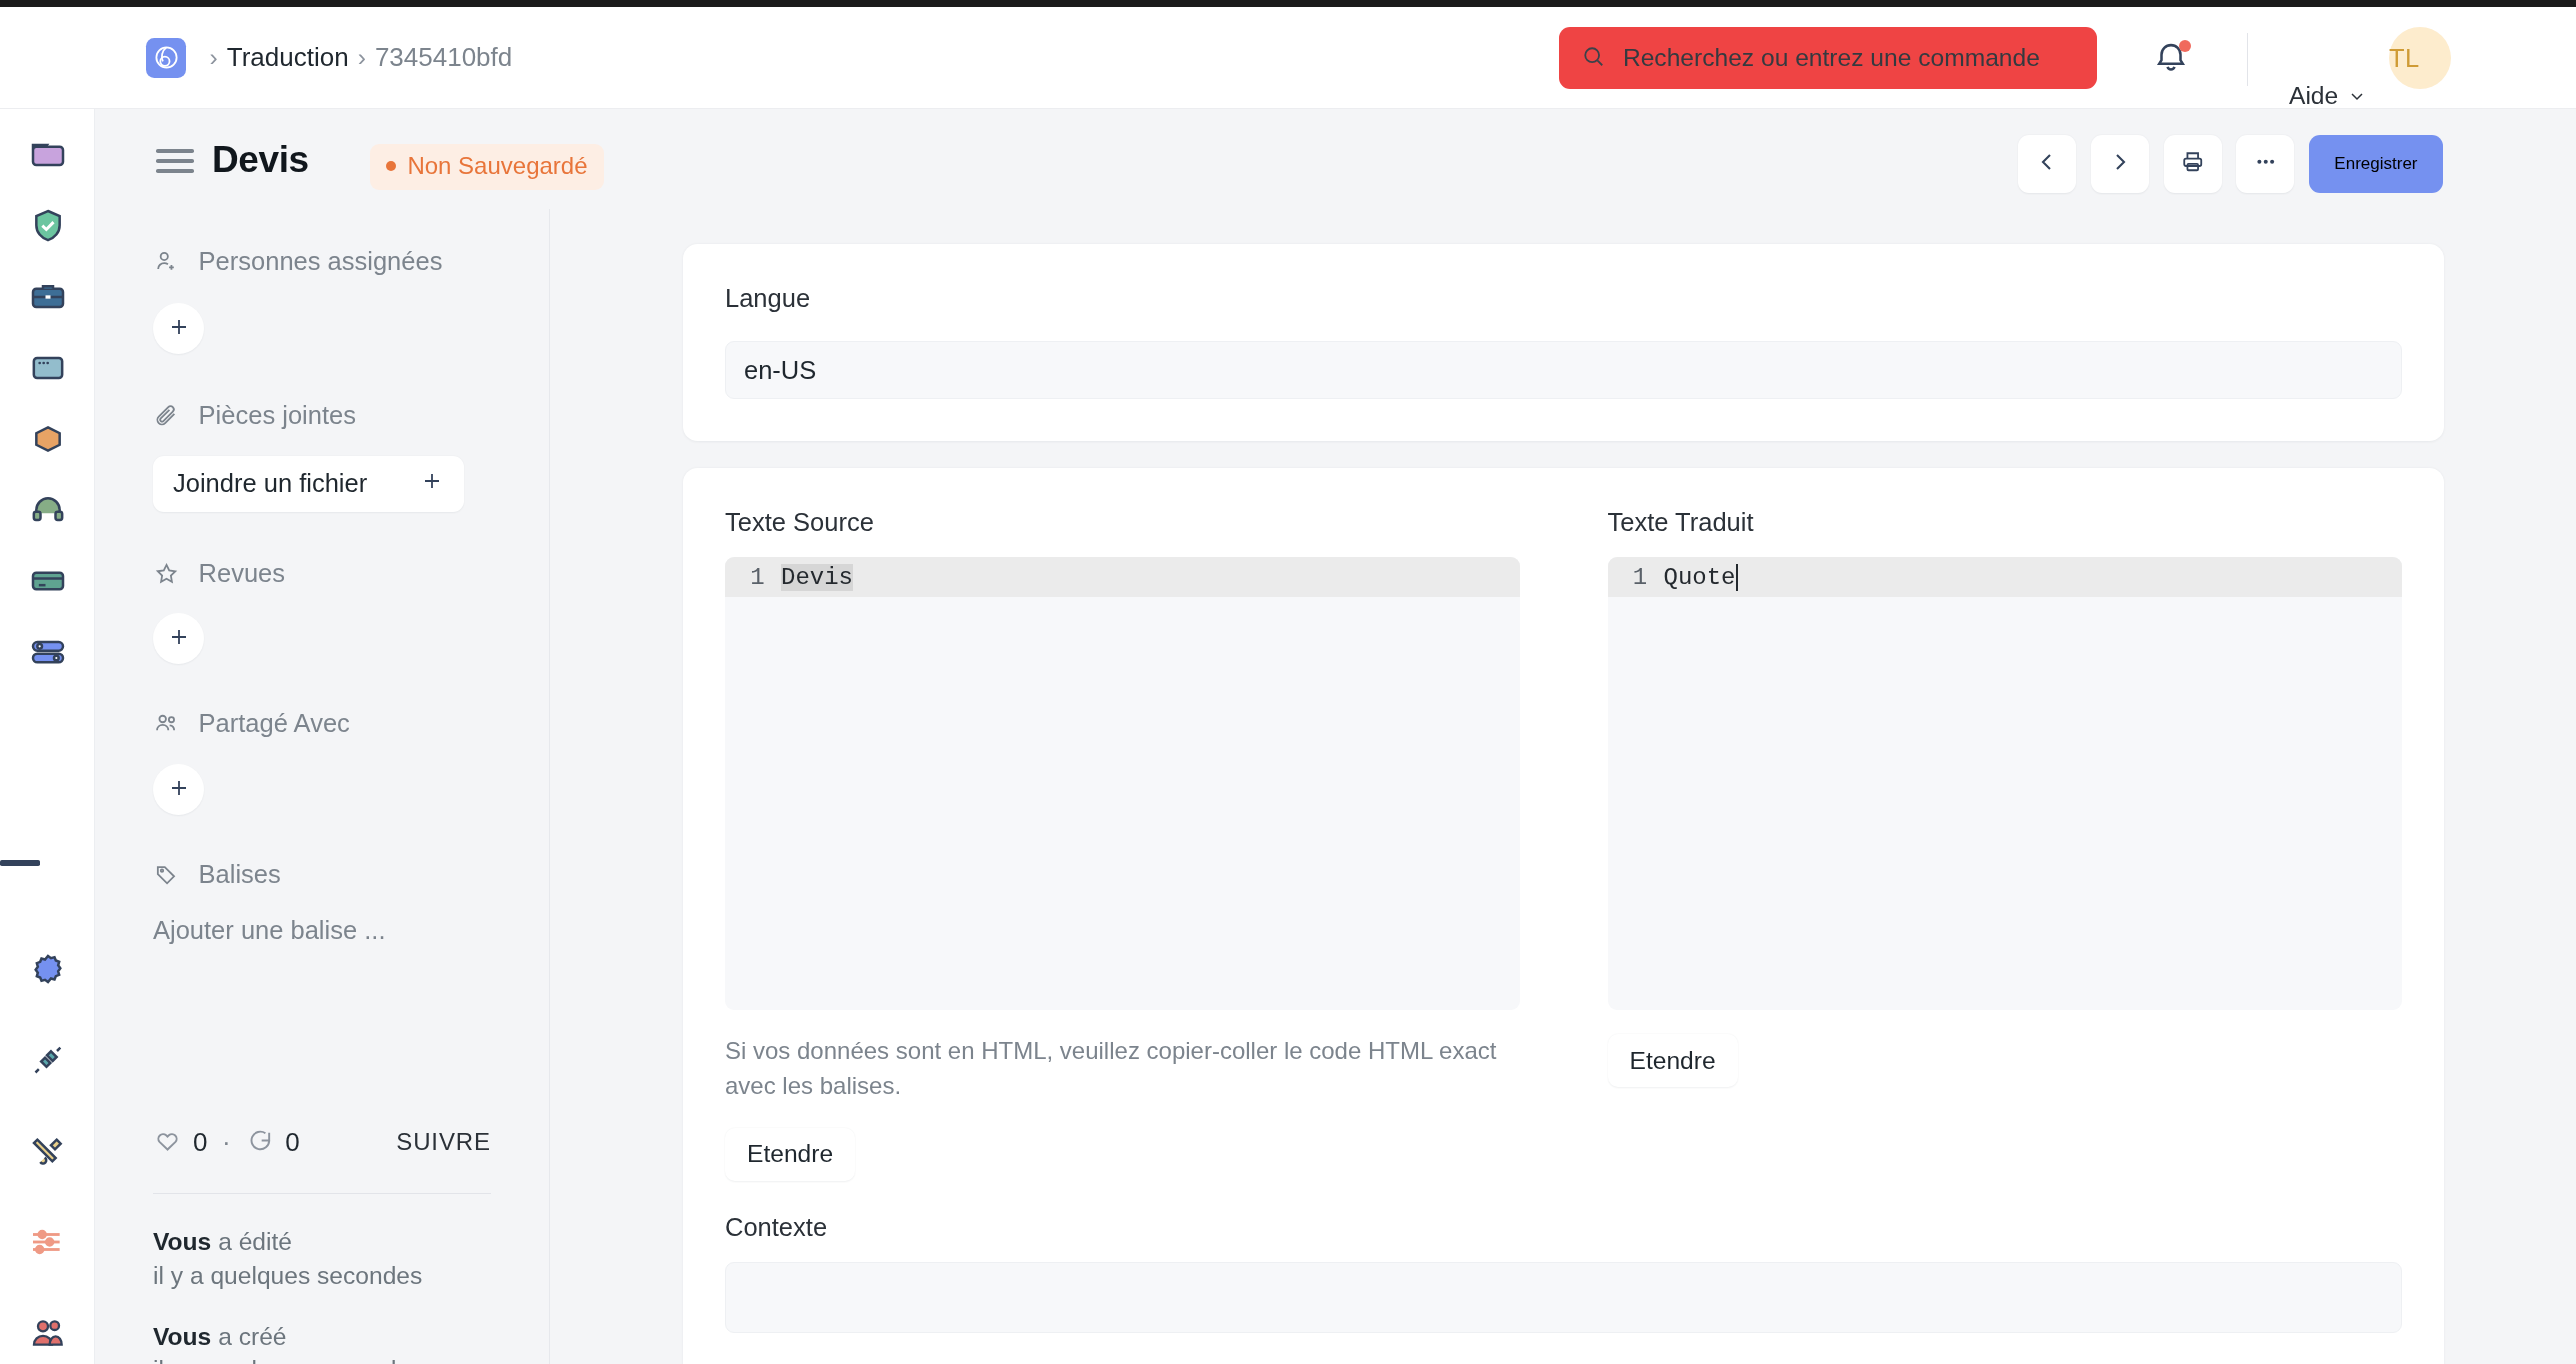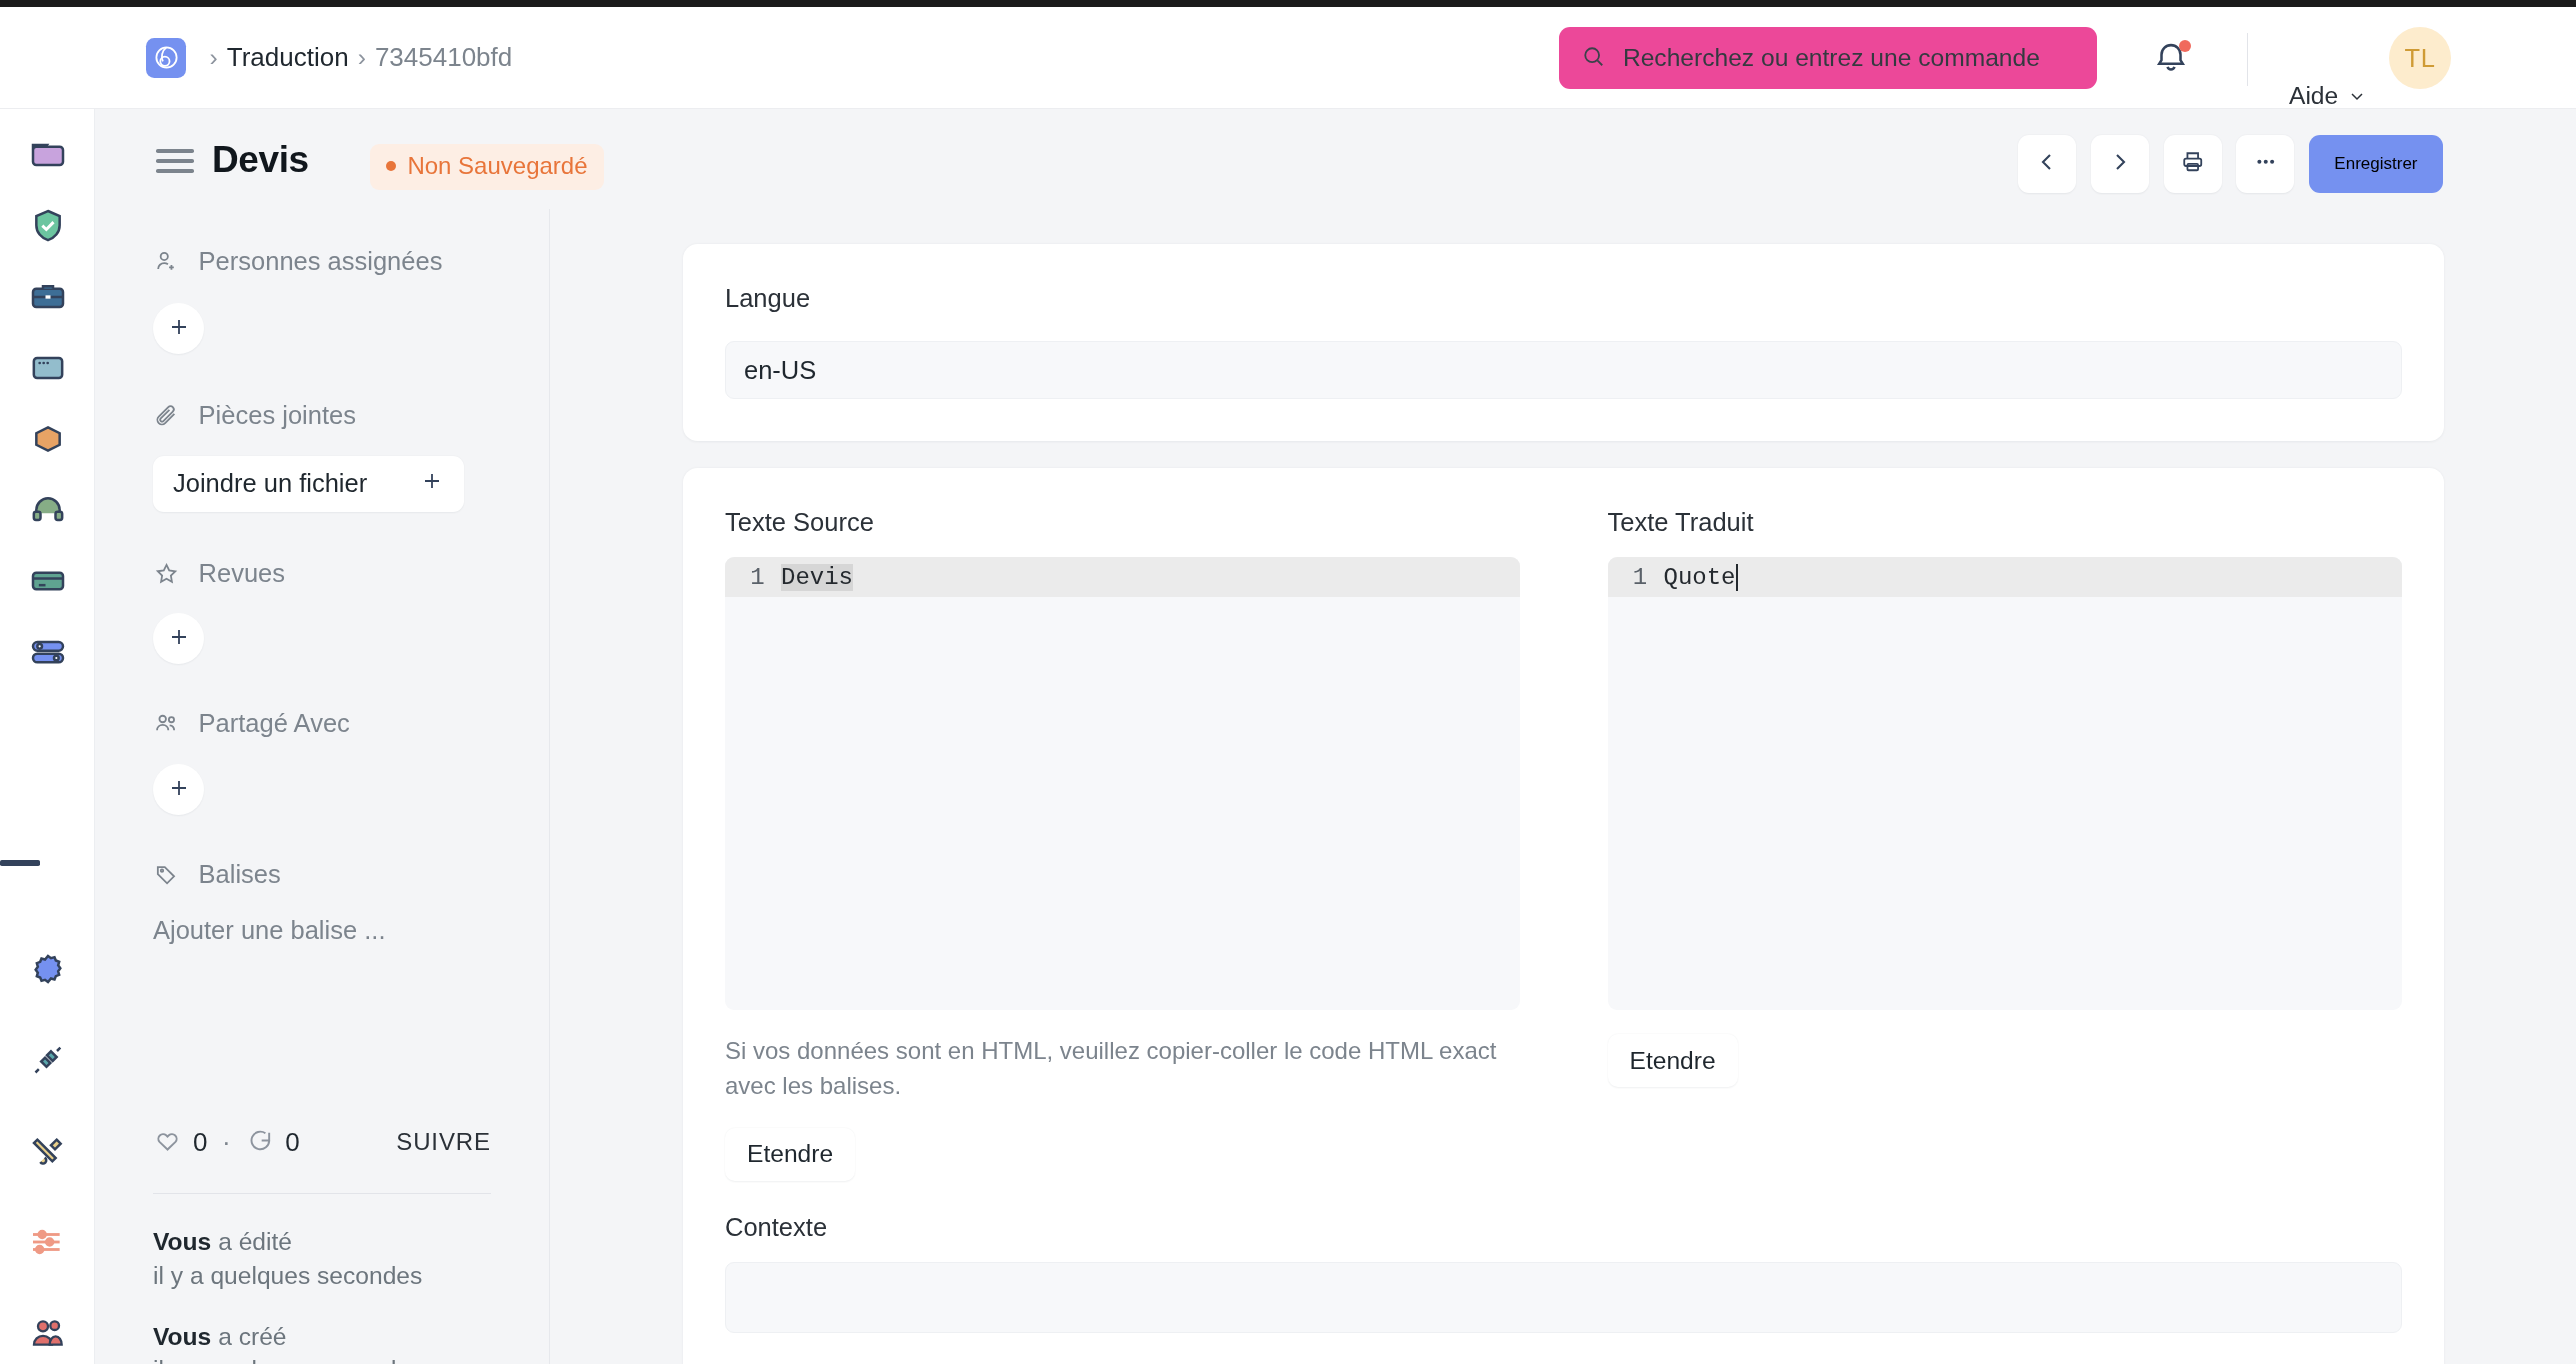--- a/index.html
+++ b/index.html
@@ -29,42 +29,42 @@
     background: #7591f0; display: flex; align-items: center; justify-content: center;
   }
   .crumbs { display: flex; align-items: center; margin-left: 14.6px; font-size: 26px; }
   .crumb-sep { color: #8d949e; margin: 0 9px; font-size: 24.6px; }
   .crumb-main { color: #1f272e; }
   .crumb-sub { color: #7c848d; }
 
   .search-box {
     position: absolute; left: 1559px; top: 20px;
     width: 538px; height: 62px;
-    background: #ec4899; border-radius: 11px;
+    background: #ef4444; border-radius: 11px;
     display: flex; align-items: center; padding: 0 22px;
   }
   .search-input {
     border: 0; background: transparent; outline: none;
     font-family: "Liberation Sans", sans-serif;
     font-size: 24.6px; color: #2b3138; margin-left: 16.4px; width: 437px;
   }
   .search-input::placeholder { color: #343a40; }
 
   .bell-wrap { position: absolute; left: 2152px; top: 31px; width: 42px; height: 42px; }
   .nav-div { position: absolute; left: 2247px; top: 25.5px; width: 0.9px; height: 53px; background: #e2e4e9; }
   .help-wrap {
     position: absolute; left: 2289px; top: 31px;
     display: flex; align-items: center; font-size: 24.6px; color: #2b3138; margin-top: 44px;
   }
   .help-caret { margin-left: 9px; display: inline-flex; }
   .avatar {
     position: absolute; left: 2389px; top: 20px;
     width: 62px; height: 62px; border-radius: 50%;
     background: #fdeccd; color: #cf9b35;
-    display: flex; align-items: center; justify-content: center;
+    display: flex; align-items: center; justify-content: flex-start;
     font-size: 25.5px; letter-spacing: 0.5px;
   }
 
   
   .rail {
     position: absolute; top: 109px; left: 0; width: 95px; height: 1255px;
     background: #ffffff; border-right: 0.9px solid #eceef1;
   }
   .rail-icon {
     position: absolute; left: 22px; width: 51px; height: 51px;

